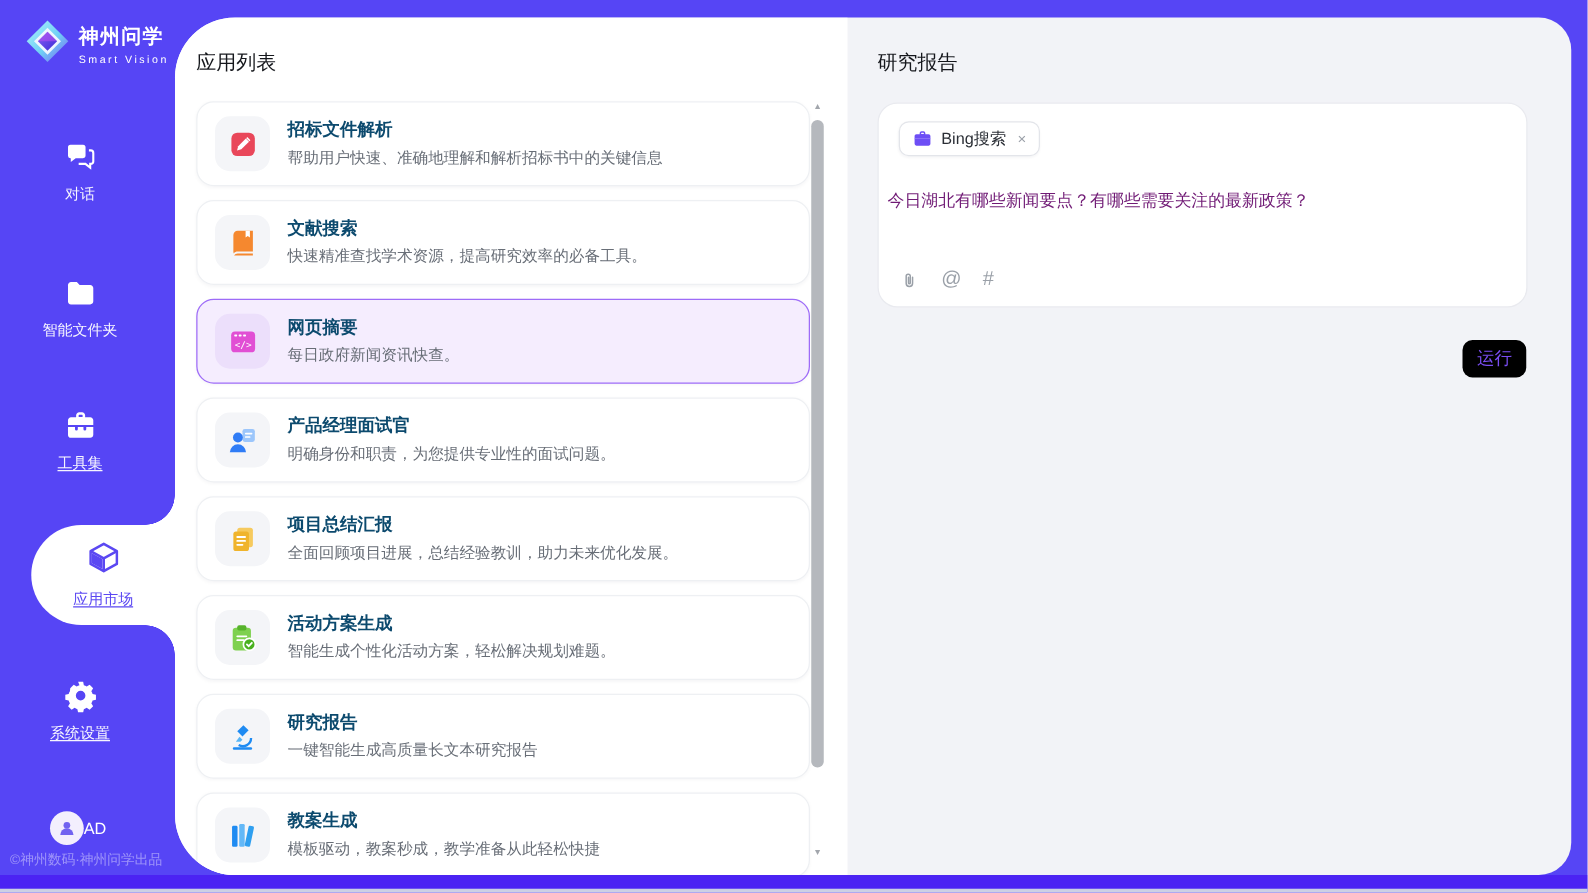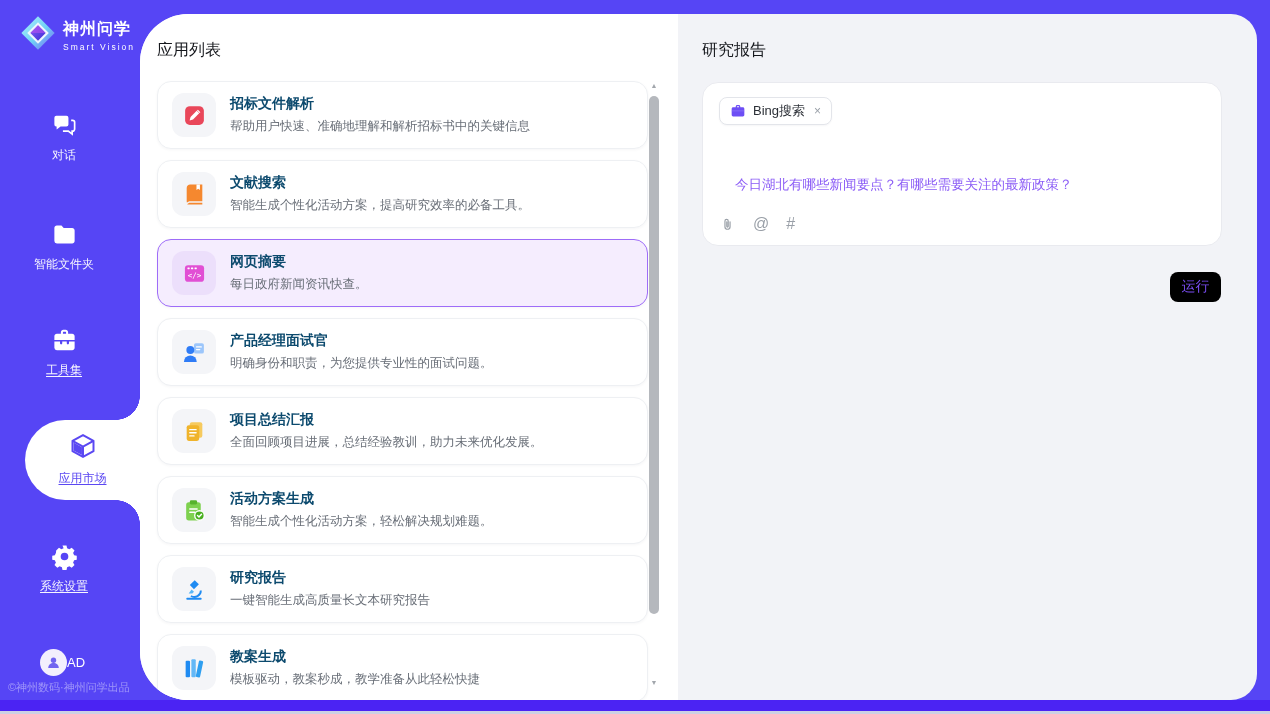--- a/index.html
+++ b/index.html
@@ -76,21 +76,21 @@
     background:#fff; border:1px solid #e9eaef; border-radius:16px;
   }
   .tool-chip {
     position:absolute; top:14px; left:16px; height:28px; padding:0 10px;
     display:inline-flex; align-items:center; gap:7px;
     border:1px solid #e3e5ea; border-radius:8px; background:#fff; cursor:pointer;
     box-shadow:0 1px 2px rgba(25,28,48,.04);
   }
   .chip-label { font-size:13px; color:#2b2f36; }
   .chip-close { font-size:12px; color:#9aa0a8; margin-left:2px; cursor:pointer; }
-  .prompt-text { position:absolute; top:69px; left:32px; right:16px; font-size:13.5px; color:#8b5cf6; cursor:text;margin-top:24px; }
+  .prompt-text { position:absolute; top:69px; left:7px; right:16px; font-size:13.5px; color:#701a75; cursor:text; }
   .composer-icons { position:absolute; bottom:12px; left:16px; display:flex; align-items:center; gap:17px; }
   .composer-icons .cicon { color:#9aa0a8; font-size:15px; cursor:pointer; display:flex; align-items:center; }
   .run-btn {
     position:absolute; top:258px; right:36px; width:51px; height:30px;
     background:#000000; color:#7a4df2; font-size:14px; border-radius:8px;
     display:flex; align-items:center; justify-content:center; cursor:pointer;
   }
 </style>
 </head>
 <body>
@@ -210,21 +210,21 @@
       <div class="card">
         <span class="icon-box">
           <svg width="25" height="25" viewBox="0 0 24 24">
             <path fill="#f5882f" d="M4.5 5.8c0-1.8 1.5-3.3 3.3-3.3h11.7v16H7.8c-1.2 0-2.3.5-3 1.4a3.3 3.3 0 0 1-.3-1.4z"></path>
             <path fill="#f5882f" d="M5 21.5c.7-.9 1.7-1.5 2.8-1.5h11.7v1.5z"></path>
             <path fill="#fff" d="M13.9 2.5h3.3v5.2l-1.65-1.2-1.65 1.2z"></path>
           </svg>
         </span>
         <span>
           <div class="card-title">文献搜索</div>
-          <div class="card-desc">智能生成个性化活动方案，提高研究效率的必备工具。</div>
+          <div class="card-desc">快速精准查找学术资源，提高研究效率的必备工具。</div>
         </span>
       </div>
 
       <div class="card selected">
         <span class="icon-box">
           <svg width="25" height="25" viewBox="0 0 24 24">
             <rect x="2.8" y="4" width="18.4" height="16" rx="3" fill="#e14fd4"></rect>
             <rect x="5.2" y="6.3" width="2.2" height="1.5" rx=".5" fill="#fff"></rect>
             <rect x="8.6" y="6.3" width="2.2" height="1.5" rx=".5" fill="#fff"></rect>
             <rect x="12" y="6.3" width="2.2" height="1.5" rx=".5" fill="#fff"></rect>

